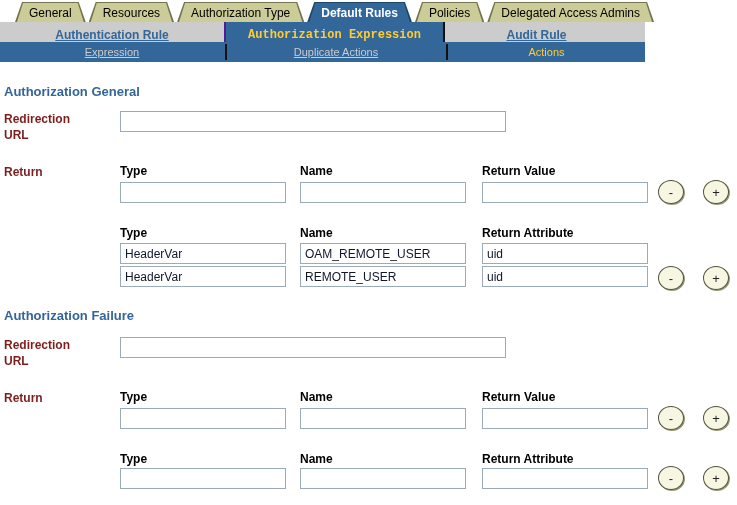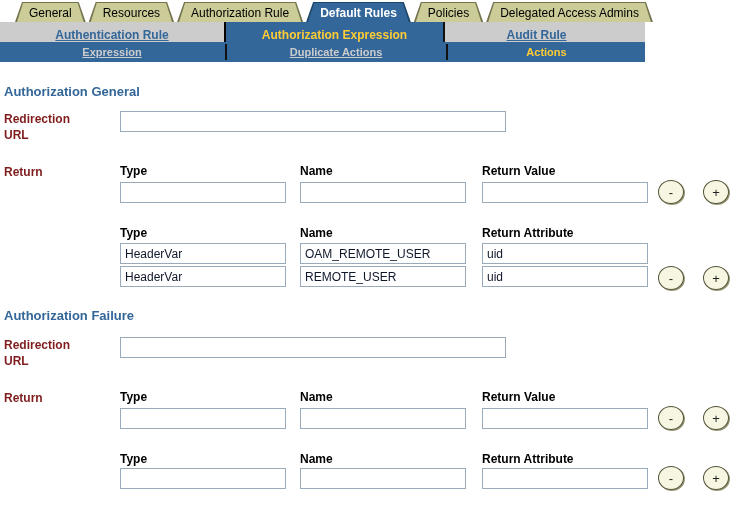--- a/index.html
+++ b/index.html
@@ -12,26 +12,26 @@
        clip-path:polygon(0 100%,7px 0,calc(100% - 7px) 0,100% 100%);}
   .tab-in{margin:1px 1px 0 1px;flex:1;display:flex;align-items:center;justify-content:center;
        clip-path:polygon(1px 100%,7px 0,calc(100% - 7px) 0,calc(100% - 1px) 100%);
        background:#CCCC99;padding:0 13px;font-size:12px;color:#000000;white-space:nowrap;}
   .tab.active{background:#1c4668;}
   .tab.active .tab-in{background:#336699;color:#fff;font-weight:bold;}
 
   
   .subtabs{position:absolute;left:0;top:22px;width:645px;height:20px;background:#CCCCCC;}
   .subcell{position:absolute;top:0;height:20px;display:flex;align-items:flex-end;justify-content:center;}
-  .subcell.blue{background:#336699;border-left:2px solid #000000;border-right:2px solid #111;box-sizing:border-box;}
+  .subcell.blue{background:#336699;border-left:2px solid #4c1d95;border-right:2px solid #111;box-sizing:border-box;font-family:Liberation Mono, monospace;}
   .sublink{font-size:12px;font-weight:bold;color:#336699;text-decoration:underline;cursor:pointer;}
   .subactive{font-size:12px;font-weight:bold;color:#FFCC33;}
 
   
-  .subnav{position:absolute;left:0;top:42px;width:645px;height:20px;background:#336699;font-weight:bold;}
+  .subnav{position:absolute;left:0;top:42px;width:645px;height:20px;background:#336699;}
   .navcell{position:absolute;top:0;height:20px;display:flex;align-items:center;justify-content:center;}
   .navlink{font-size:11px;color:#CCCCCC;text-decoration:underline;cursor:pointer;}
   .navactive{font-size:11px;color:#FFCC33;}
   .navsep{position:absolute;top:2px;width:2px;height:16px;background:#111;}
 
   
   .heading{position:absolute;left:4px;font-size:13px;font-weight:bold;color:#336699;}
   .flabel{position:absolute;left:4px;font-size:12px;font-weight:bold;color:#7f1d1d;line-height:16px;width:90px;}
   .colhead{position:absolute;font-size:12px;font-weight:bold;color:#000;}
   .txt{position:absolute;box-sizing:border-box;height:21px;border:1px solid #99AABB;
@@ -51,21 +51,21 @@
 <div class="page">
 
   <div class="tabrow">
     <div class="tab">
         <div class="tab-in">General</div>
       </div>
     <div class="tab">
         <div class="tab-in">Resources</div>
       </div>
     <div class="tab">
-        <div class="tab-in">Authorization Rule</div>
+        <div class="tab-in">Authorization Type</div>
       </div>
     <div class="tab active">
         <div class="tab-in">Default Rules</div>
       </div>
     <div class="tab">
         <div class="tab-in">Policies</div>
       </div>
     <div class="tab">
         <div class="tab-in">Delegated Access Admins</div>
       </div>

